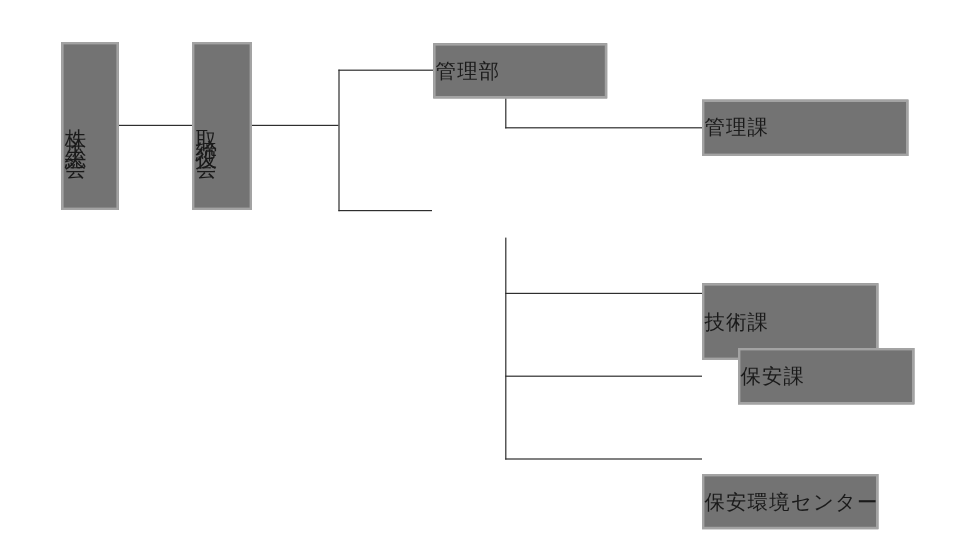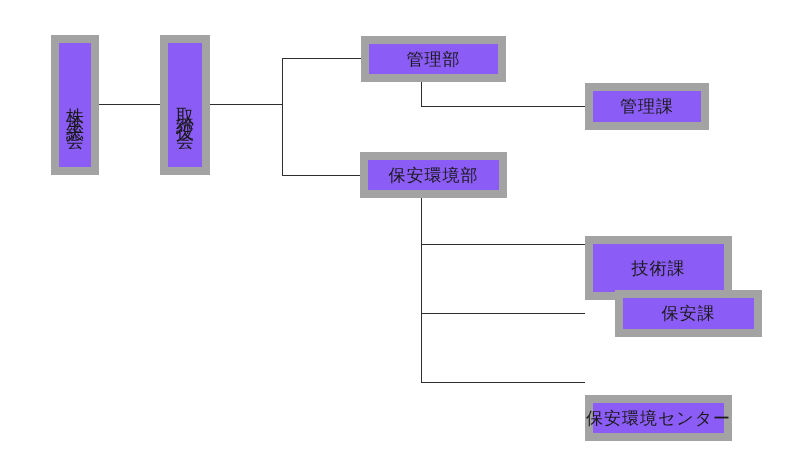--- a/index.html
+++ b/index.html
@@ -11,25 +11,24 @@
   .canvas {
     position: relative;
     width: 800px;
     height: 450px;
     background: #ffffff;
     overflow: hidden;
   }
   .node {
     position: absolute;
     box-sizing: border-box;
-    border: 8px solid #a3a3a3;
-    background: #8b5cf6;
+    border: 2px solid #a3a3a3;
+    background: #737373;
     display: flex;
     align-items: center;
-    justify-content: center;
     color: #1a1a1a;
   }
   .hnode {
     font-size: 17px;
     letter-spacing: 1px;
     white-space: nowrap;
   }
   .vnode .vtext {
     writing-mode: vertical-rl;
     text-orientation: upright;
@@ -42,21 +41,21 @@
     position: absolute;
     background: #2e2e2e;
   }
   .h { height: 1px; }
   .v { width: 1px; }
 
   
   #n-shareholders     { left: 51px;  top: 35px;  width: 48px;  height: 140px; }
   #n-board            { left: 160px; top: 35px;  width: 50px;  height: 140px; }
   #n-admin-dept       { left: 361px; top: 36px;  width: 145px; height: 46px; }
-  #n-admin-section    { left: 585px; top: 83px;  width: 124px; height: 47px; }
+  #n-admin-section    { left: 585px; top: 83px;  width: 172px; height: 47px; }
   #n-safety-env-dept  { left: 360px; top: 152px; width: 147px; height: 46px; }
   #n-tech-section     { left: 585px; top: 236px; width: 147px; height: 64px; }
   #n-safety-section   { left: 615px; top: 290px; width: 147px; height: 47px; }
   #n-safety-env-center{ left: 585px; top: 360px; width: 147px; height: 46px; margin-top: 35px; }
 
   
   #l-sh-board   { left: 99px;  top: 104px; width: 61px; }
   #l-board-out  { left: 210px; top: 104px; width: 72px; }
   #l-trunk-1    { left: 282px; top: 58px;  height: 118px; }
   #l-to-admin   { left: 282px; top: 58px;  width: 79px; }
@@ -91,23 +90,20 @@
   <div class="node vnode" id="n-board">
     <span class="vtext">取締役会</span>
   </div>
 
   <div class="node hnode" id="n-admin-dept">
     <span>管理部</span>
   </div>
   <div class="node hnode" id="n-admin-section">
     <span>管理課</span>
   </div>
-  <div class="node hnode" id="n-safety-env-dept">
-    <span>保安環境部</span>
-  </div>
   <div class="node hnode" id="n-tech-section">
     <span>技術課</span>
   </div>
   <div class="node hnode" id="n-safety-section">
     <span>保安課</span>
   </div>
   <div class="node hnode" id="n-safety-env-center">
     <span>保安環境センター</span>
   </div>
 

